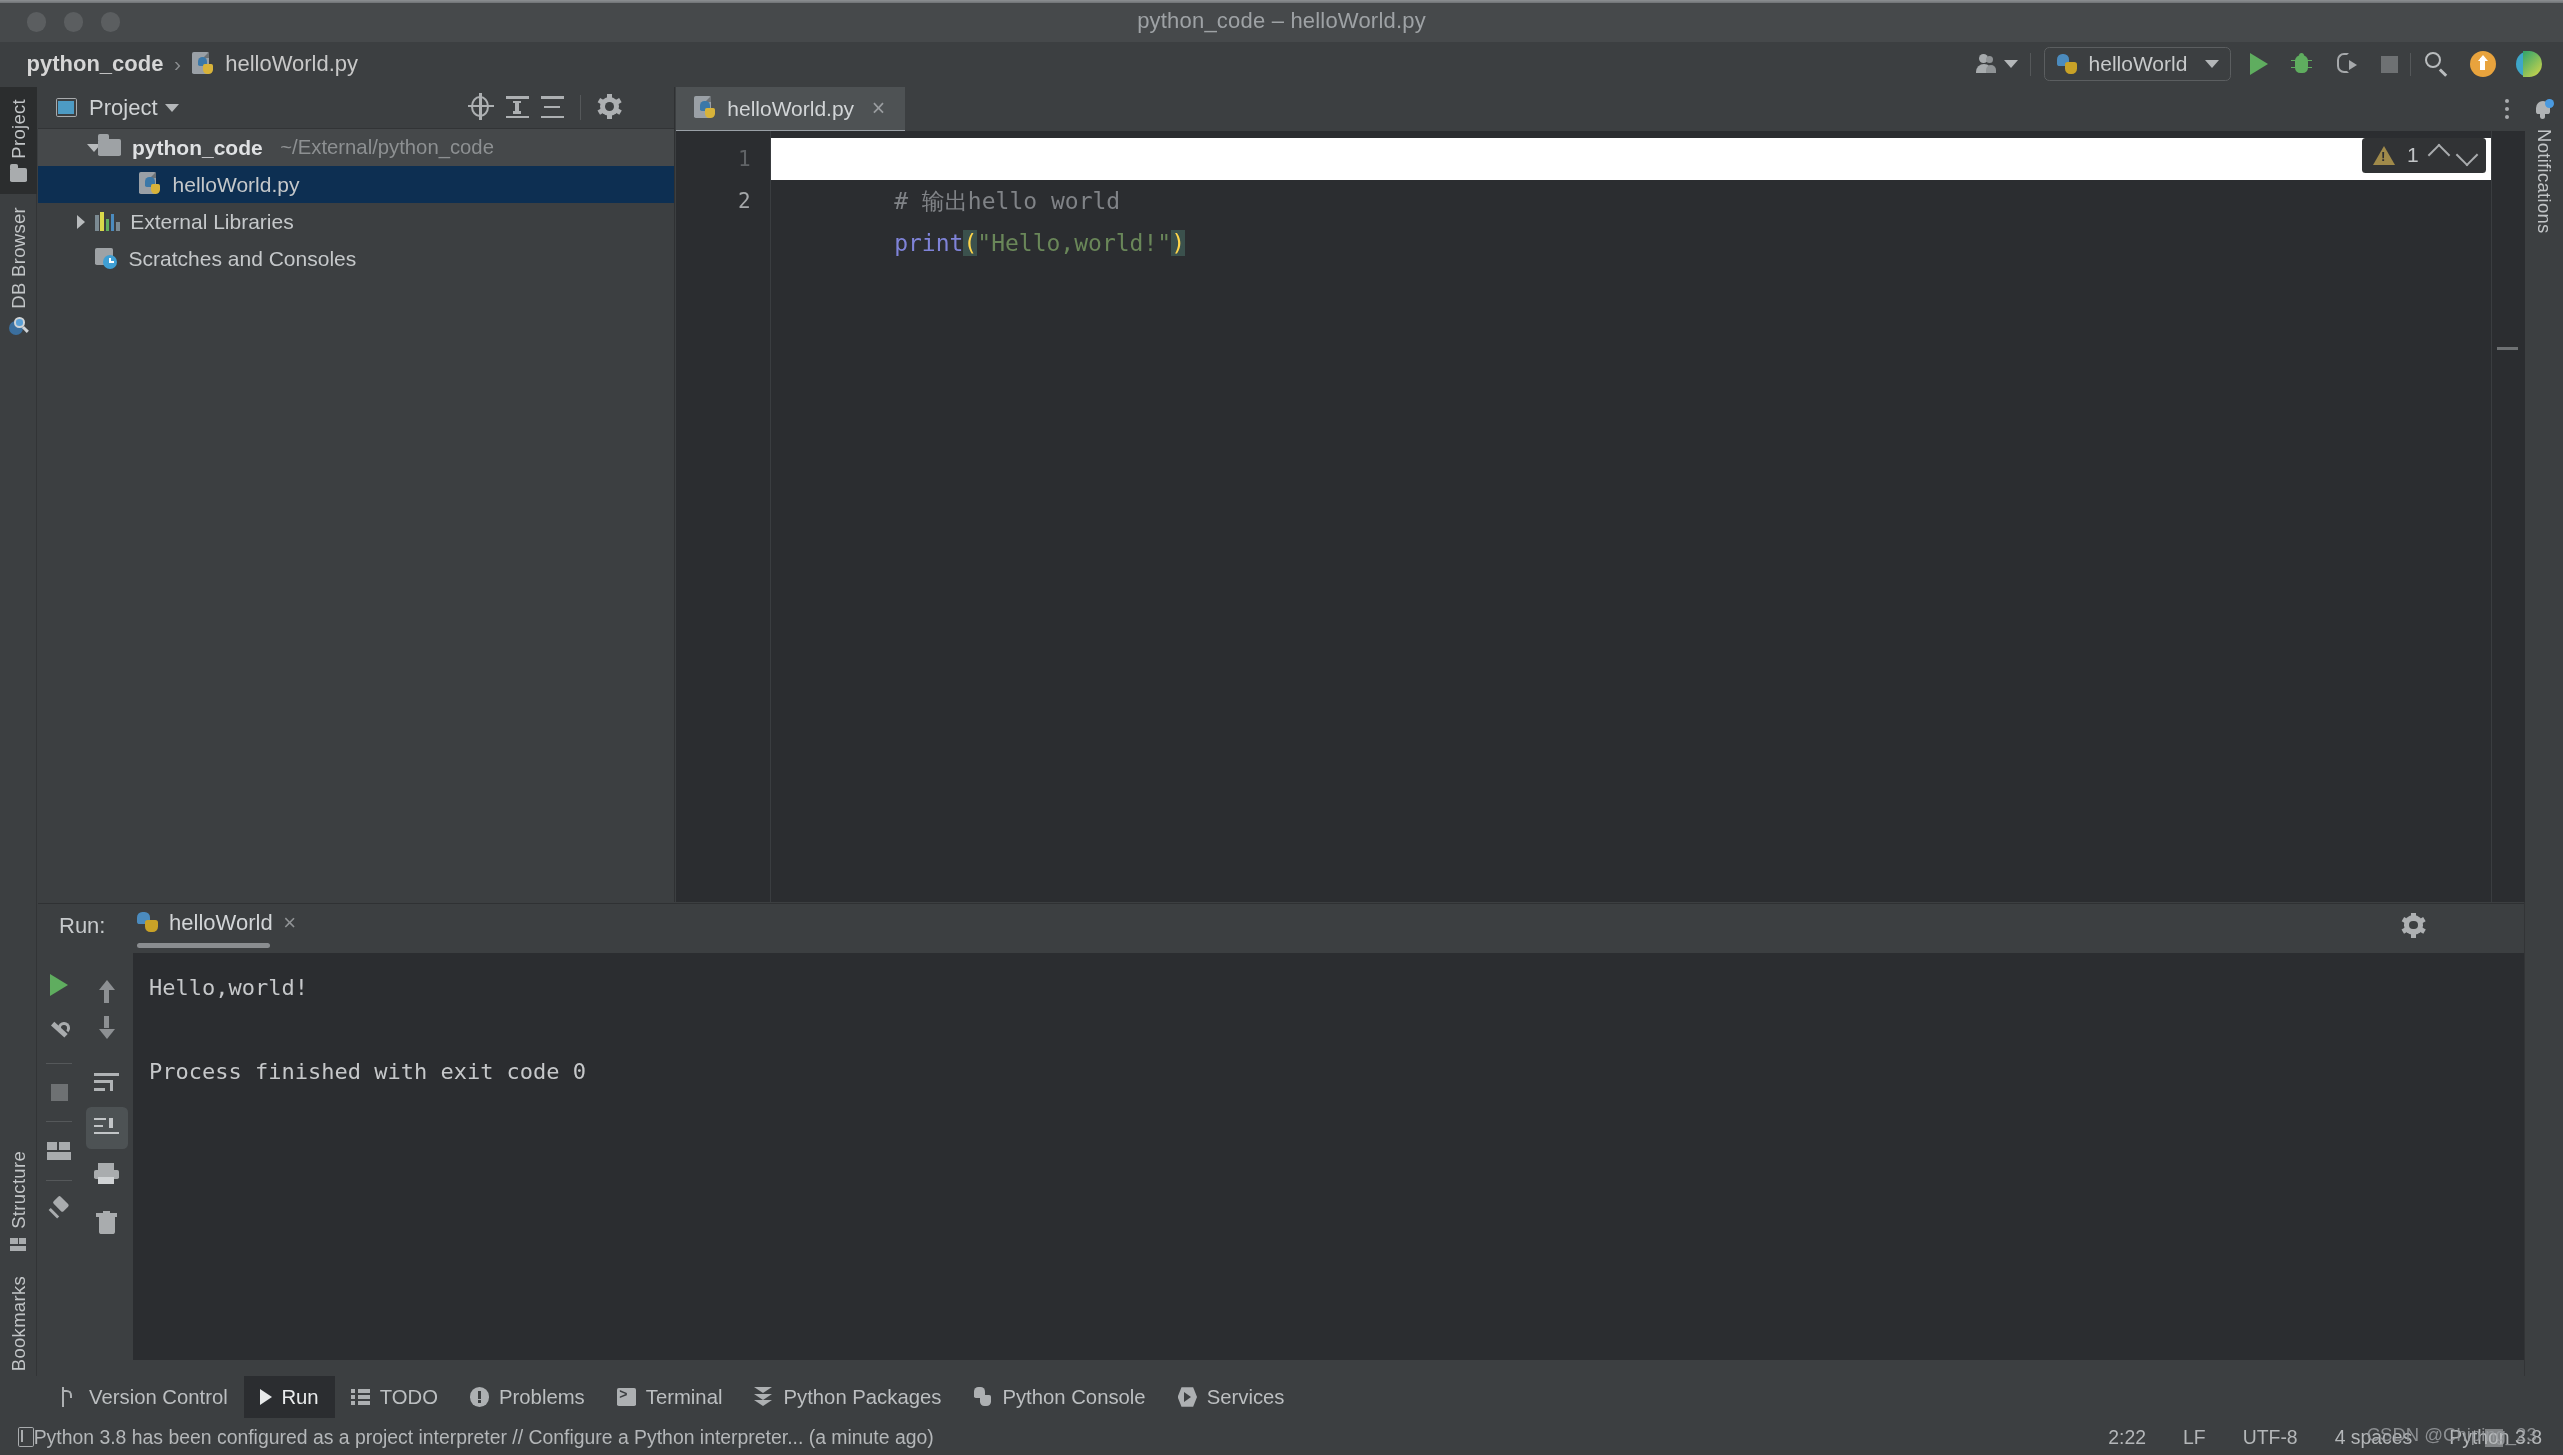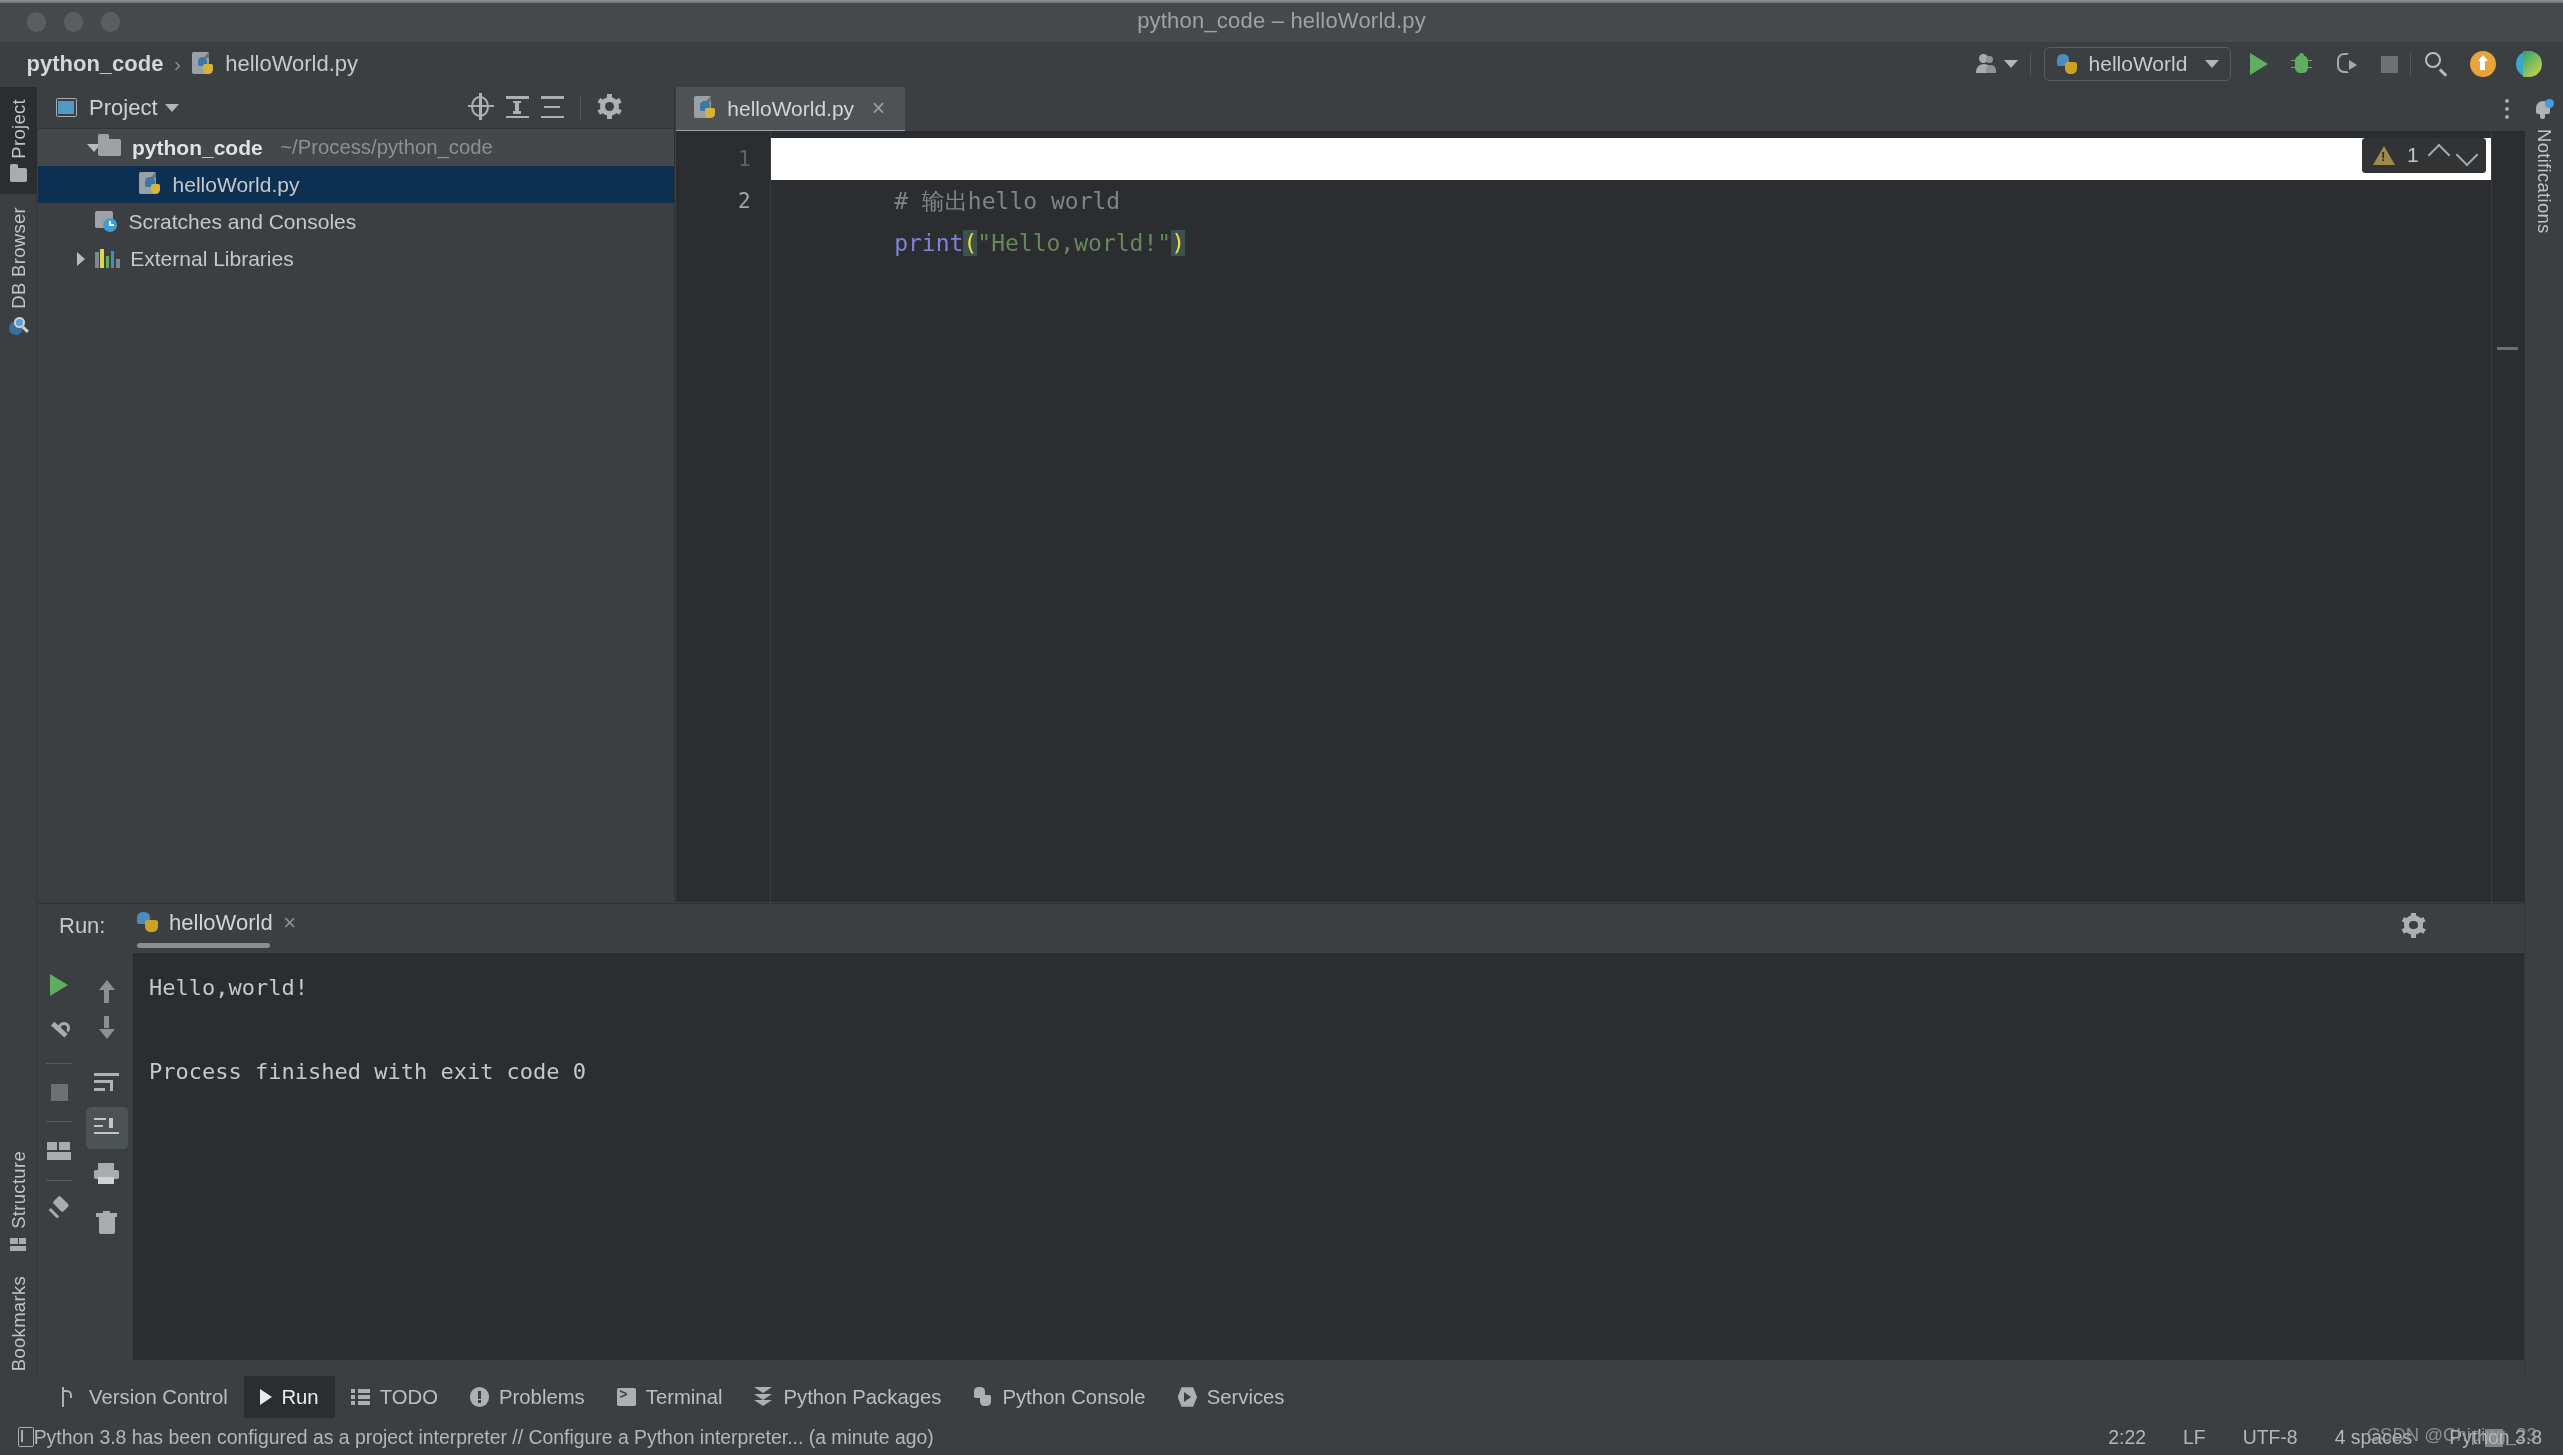--- a/index.html
+++ b/index.html
@@ -494,50 +494,50 @@
         <span class="g2"></span>
     </span>
     <span class="hdr-icon"><span class="ic-minus"></span></span>
   </div>
 
   <div id="project-tree">
     <div class="tree-row root">
       <span class="tree-arrow arrow-down"></span>
       <span class="folder-icon"></span>
       <span>python_code</span>
-      <span class="tree-path">~/Process/python_code</span>
+      <span class="tree-path">~/External/python_code</span>
     </div>
 
     <div class="tree-row selected">
       <span class="pyfile-icon">
         <span class="sheet"></span>
           <span class="pyblue"></span>
           <span class="pyyellow"></span>
       </span>
       <span>helloWorld.py</span>
-    </div>
-
-    <div class="tree-row indent">
-      <span class="scratch-icon">
-        <span class="pg"></span>
-          <span class="cl"></span>
-      </span>
-      <span>Scratches and Consoles</span>
     </div>
 
     <div class="tree-row indent">
       <span class="tree-arrow arrow-right" style="left:39px;"></span>
       <span class="libs-icon">
         <i style="height:16px;background:#7b8a92;"></i>
           <i style="height:19.4px;background:#d8d84a;"></i>
         <i style="height:12.4px;background:#5fad5f;"></i>
           <i style="height:17.7px;background:#4b8bbe;"></i>
         <i style="height:8.8px;background:#7b8a92;"></i>
       </span>
       <span>External Libraries</span>
+    </div>
+
+    <div class="tree-row indent">
+      <span class="scratch-icon">
+        <span class="pg"></span>
+          <span class="cl"></span>
+      </span>
+      <span>Scratches and Consoles</span>
     </div>
   </div>
 </div>
 
 <div id="editor-area">
   <div id="tab-strip">
     <div id="editor-tab">
       <span class="pyfile-icon">
         <span class="sheet"></span>
           <span class="pyblue"></span>

